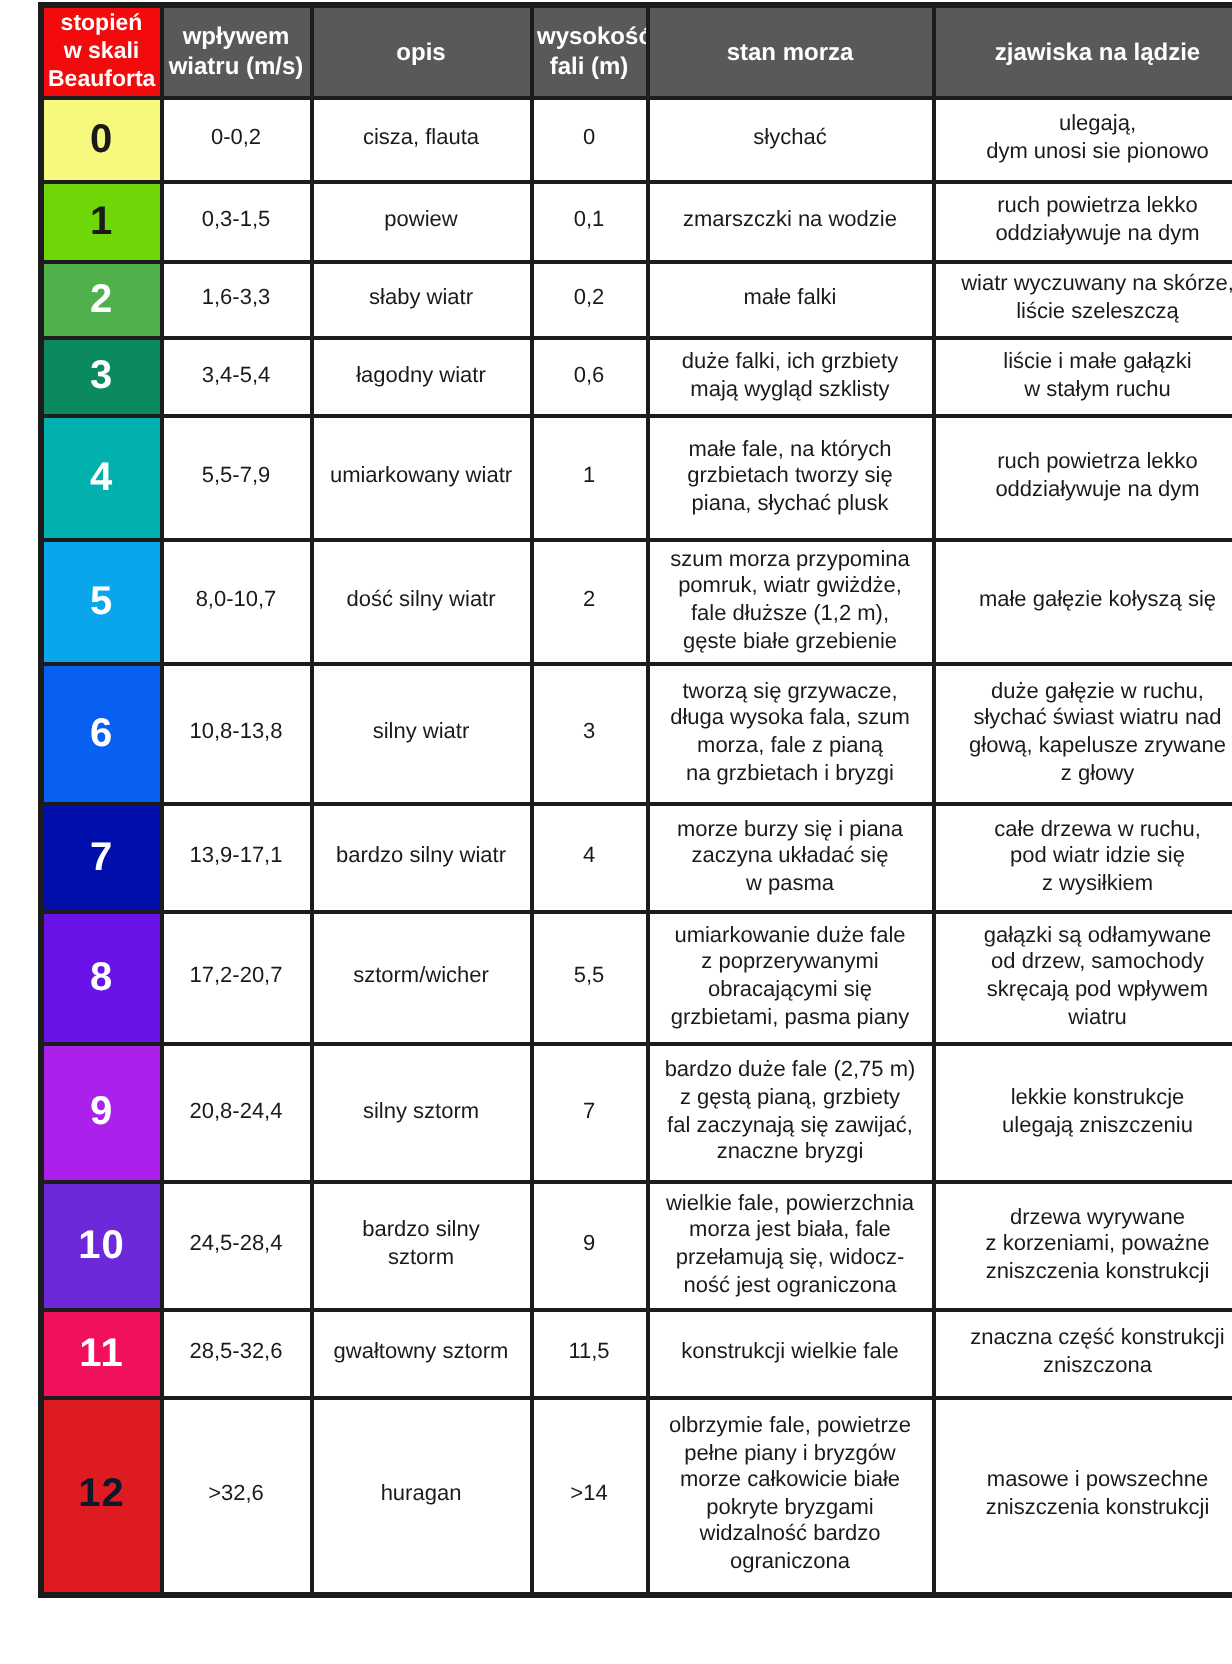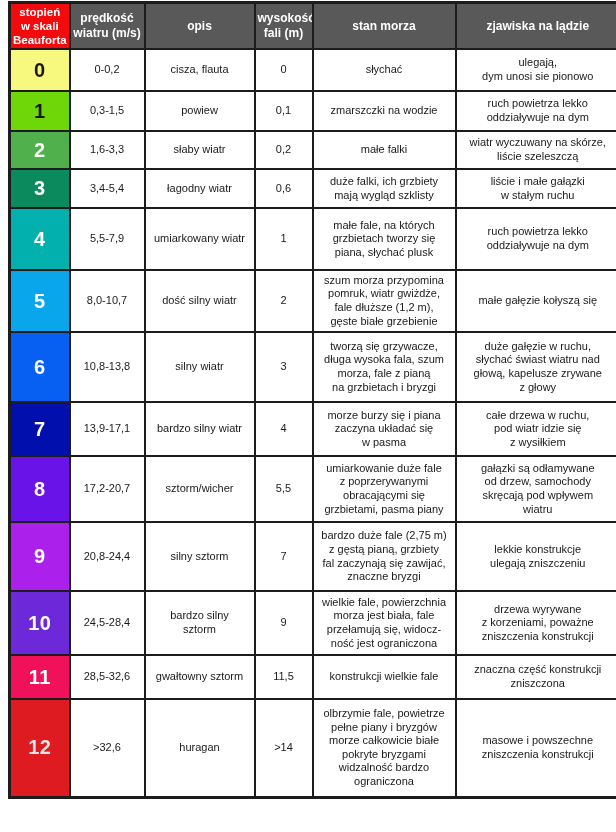--- a/index.html
+++ b/index.html
@@ -2,21 +2,21 @@
 <html><head>
 <meta charset="utf-8">
 <style>
   html, body { margin: 0; padding: 0; background: #ffffff; }
   body {
     width: 616px; height: 832px;
     font-family: "Liberation Sans", sans-serif;
     color: #1a1a1a;
     overflow: hidden;
   }
-  .page { padding: 1px 0 0 8px; }
+  .page { padding: 1px 0 0 19px; }
   table.beaufort {
     border-collapse: collapse;
     table-layout: fixed;
     width: 611px;
     border: 3px solid #1c1c1c;
   }
   col.c1 { width: 60px; }
   col.c2 { width: 75px; }
   col.c3 { width: 110px; }
   col.c4 { width: 58px; }
@@ -82,21 +82,21 @@
         <col class="c3">
         <col class="c4">
         <col class="c5">
         <col class="c6">
     </colgroup>
     <thead>
       <tr>
         <th class="th-degree">stopień
 w skali
 Beauforta</th>
-        <th>prędkość
+        <th>wpływem
 wiatru (m/s)</th>
         <th>opis</th>
         <th>wysokość
 fali (m)</th>
         <th>stan morza</th>
         <th>zjawiska na lądzie</th>
       </tr>
     </thead>
     <tbody>
       <tr>
@@ -227,21 +227,21 @@
       <tr>
         <td class="deg" style="background-color: rgb(241, 17, 90); color: rgb(255, 255, 255);">11</td>
         <td>28,5-32,6</td>
         <td>gwałtowny sztorm</td>
         <td>11,5</td>
         <td>konstrukcji wielkie fale</td>
         <td>znaczna część konstrukcji
 zniszczona</td>
       </tr>
       <tr>
-        <td class="deg" style="background-color: rgb(222, 27, 33); color: #e5e5e5;">12</td>
+        <td class="deg" style="background-color: rgb(222, 27, 33); color: #0f172a;">12</td>
         <td>&gt;32,6</td>
         <td>huragan</td>
         <td>&gt;14</td>
         <td>olbrzymie fale, powietrze
 pełne piany i bryzgów
 morze całkowicie białe
 pokryte bryzgami
 widzalność bardzo
 ograniczona</td>
         <td>masowe i powszechne

